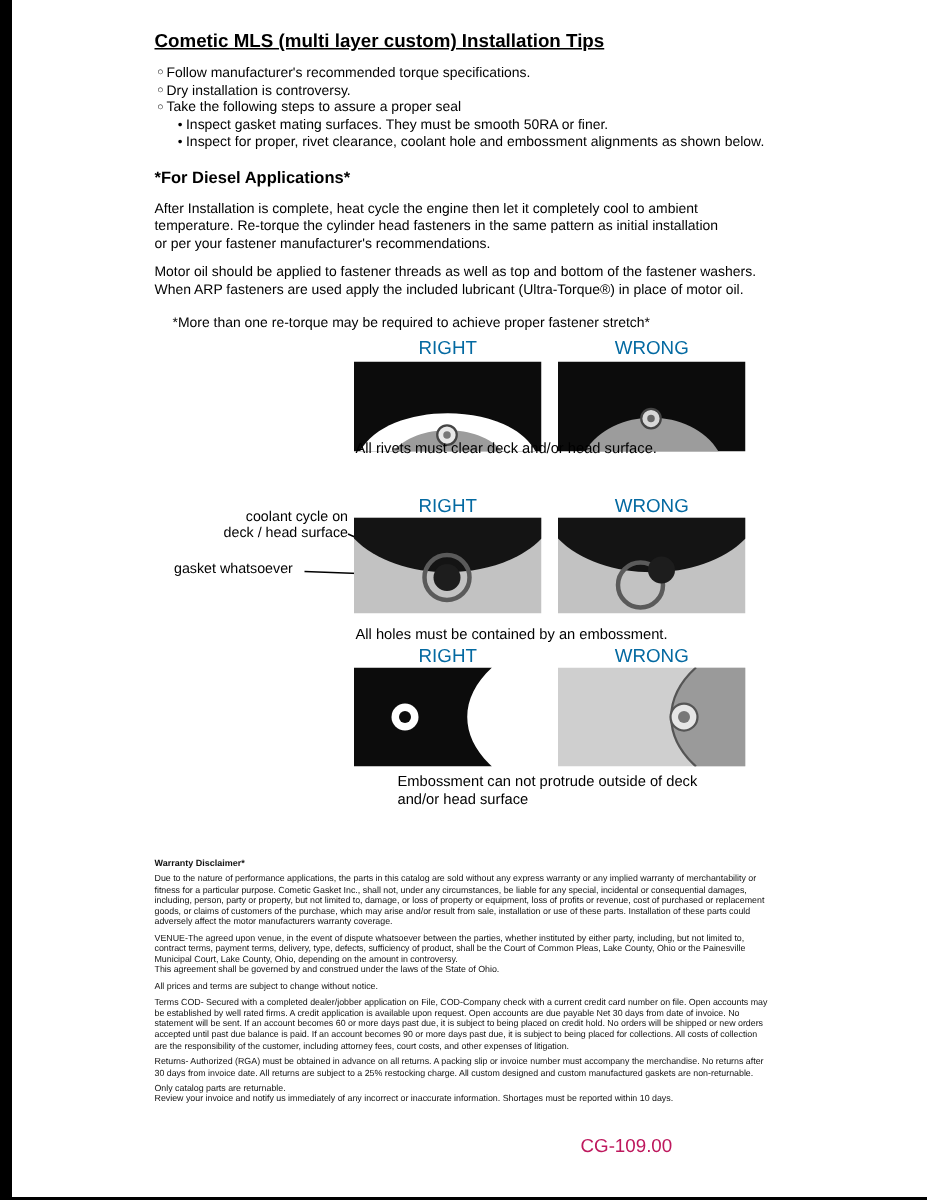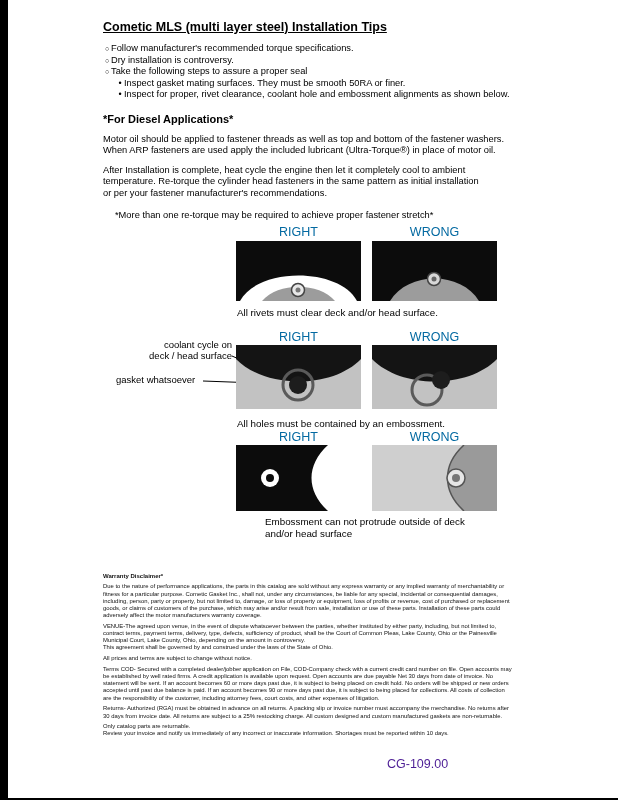--- a/index.html
+++ b/index.html
@@ -33,44 +33,44 @@
   .panel svg { display:block; width:100%; height:100%; }
   .col-l { left:236px; }
   .col-r { left:372px; }
   .r1-label { top:225px; }
   .r1-panel { top:241px; height:60px; }
   .r2-label { top:330px; }
   .r2-panel { top:345px; height:64px; }
   .r3-label { top:430px; }
   .r3-panel { top:445px; height:66px; }
   .dg-caption { position:absolute; left:237px; font-size:9.8px; line-height:12px; white-space:pre-line; color:#000; }
-  .cap1 { top:307px; }
+  .cap1 { top:294px; }
   .cap2 { top:418px; }
   .cap3 { top:516px;margin-left:28px; }
   .ptr-label-1 { position:absolute; left:130px; top:339px; width:102px; text-align:right;
                  font-size:9.5px; line-height:11px; white-space:pre-line; }
   .ptr-label-2 { position:absolute; left:116px; top:374px; font-size:9.5px; }
   .ptr-lines { position:absolute; left:200px; top:348px; width:105px; height:42px; }
 
   
   .disclaimer { position:absolute; left:103px; top:573px; width:410px; font-size:5.9px; line-height:1.22; color:#111; }
   .disclaimer .dhead { font-size:6px; font-weight:bold; margin:0 0 3px; }
   .disclaimer p { margin:0 0 3.5px; white-space:pre-line; }
 
-  .doc-code { position:absolute; left:387px; top:757px; font-size:12.5px; color:#4c1d95; }
+  .doc-code { position:absolute; left:387px; top:757px; font-size:12.5px; color:#be185d; }
 </style>
 </head>
 <body>
 
 <div class="page">
   <div class="edge-left"></div>
   <div class="edge-bottom"></div>
 
   <div class="main-col">
-    <h1 class="title">Cometic MLS (multi layer steel) Installation Tips</h1>
+    <h1 class="title">Cometic MLS (multi layer custom) Installation Tips</h1>
 
     <div class="bullet-line">
       <span class="marker hollow">○</span>
       <span>Follow manufacturer's recommended torque specifications.</span>
     </div>
     <div class="bullet-line">
       <span class="marker hollow">○</span>
       <span>Dry installation is controversy.</span>
     </div>
     <div class="bullet-line">
@@ -80,25 +80,25 @@
     <div class="bullet-line sub">
       <span class="marker filled">•</span>
       <span>Inspect gasket mating surfaces.  They must be smooth 50RA or finer.</span>
     </div>
     <div class="bullet-line sub">
       <span class="marker filled">•</span>
       <span>Inspect for proper, rivet clearance, coolant hole and embossment alignments as shown below.</span>
     </div>
 
     <h2 class="diesel">*For Diesel Applications*</h2>
-    <p class="para">Motor oil should be applied to fastener threads as well as top and bottom of the fastener washers.
-When ARP fasteners are used apply the included lubricant (Ultra-Torque®) in place of motor oil.</p>
     <p class="para">After Installation is complete, heat cycle the engine then let it completely cool to ambient
 temperature. Re-torque the cylinder head fasteners in the same pattern as initial installation
 or per your fastener manufacturer's recommendations.</p>
+    <p class="para">Motor oil should be applied to fastener threads as well as top and bottom of the fastener washers.
+When ARP fasteners are used apply the included lubricant (Ultra-Torque®) in place of motor oil.</p>
     <p class="note">*More than one re-torque may be required to achieve proper fastener stretch*</p>
   </div>
 
   <div class="dg-label col-l r1-label">RIGHT</div>
   <div class="dg-label col-r r1-label">WRONG</div>
 
   <div class="panel col-l r1-panel">
     <svg viewBox="0 0 125 60" preserveAspectRatio="none">
       <rect width="125" height="60" fill="#0c0c0c"></rect>
       <path d="M4,60 C22,26 103,26 121,60 Z" fill="#ffffff"></path>

